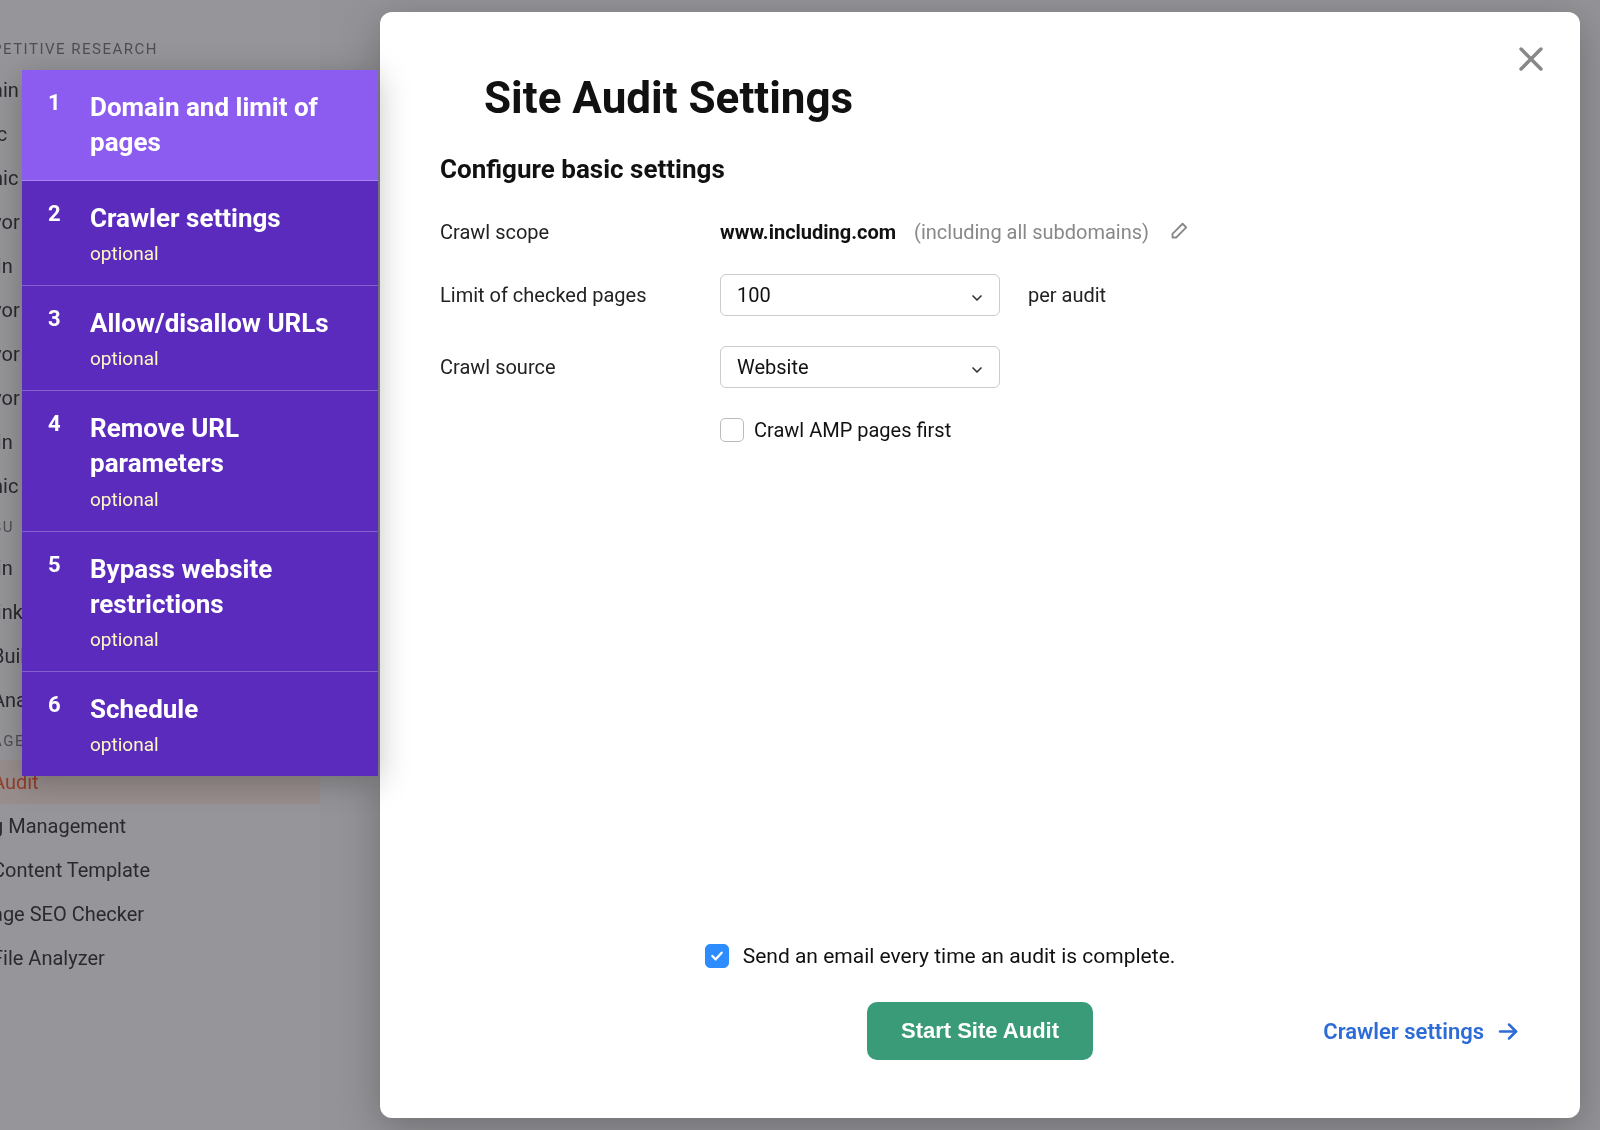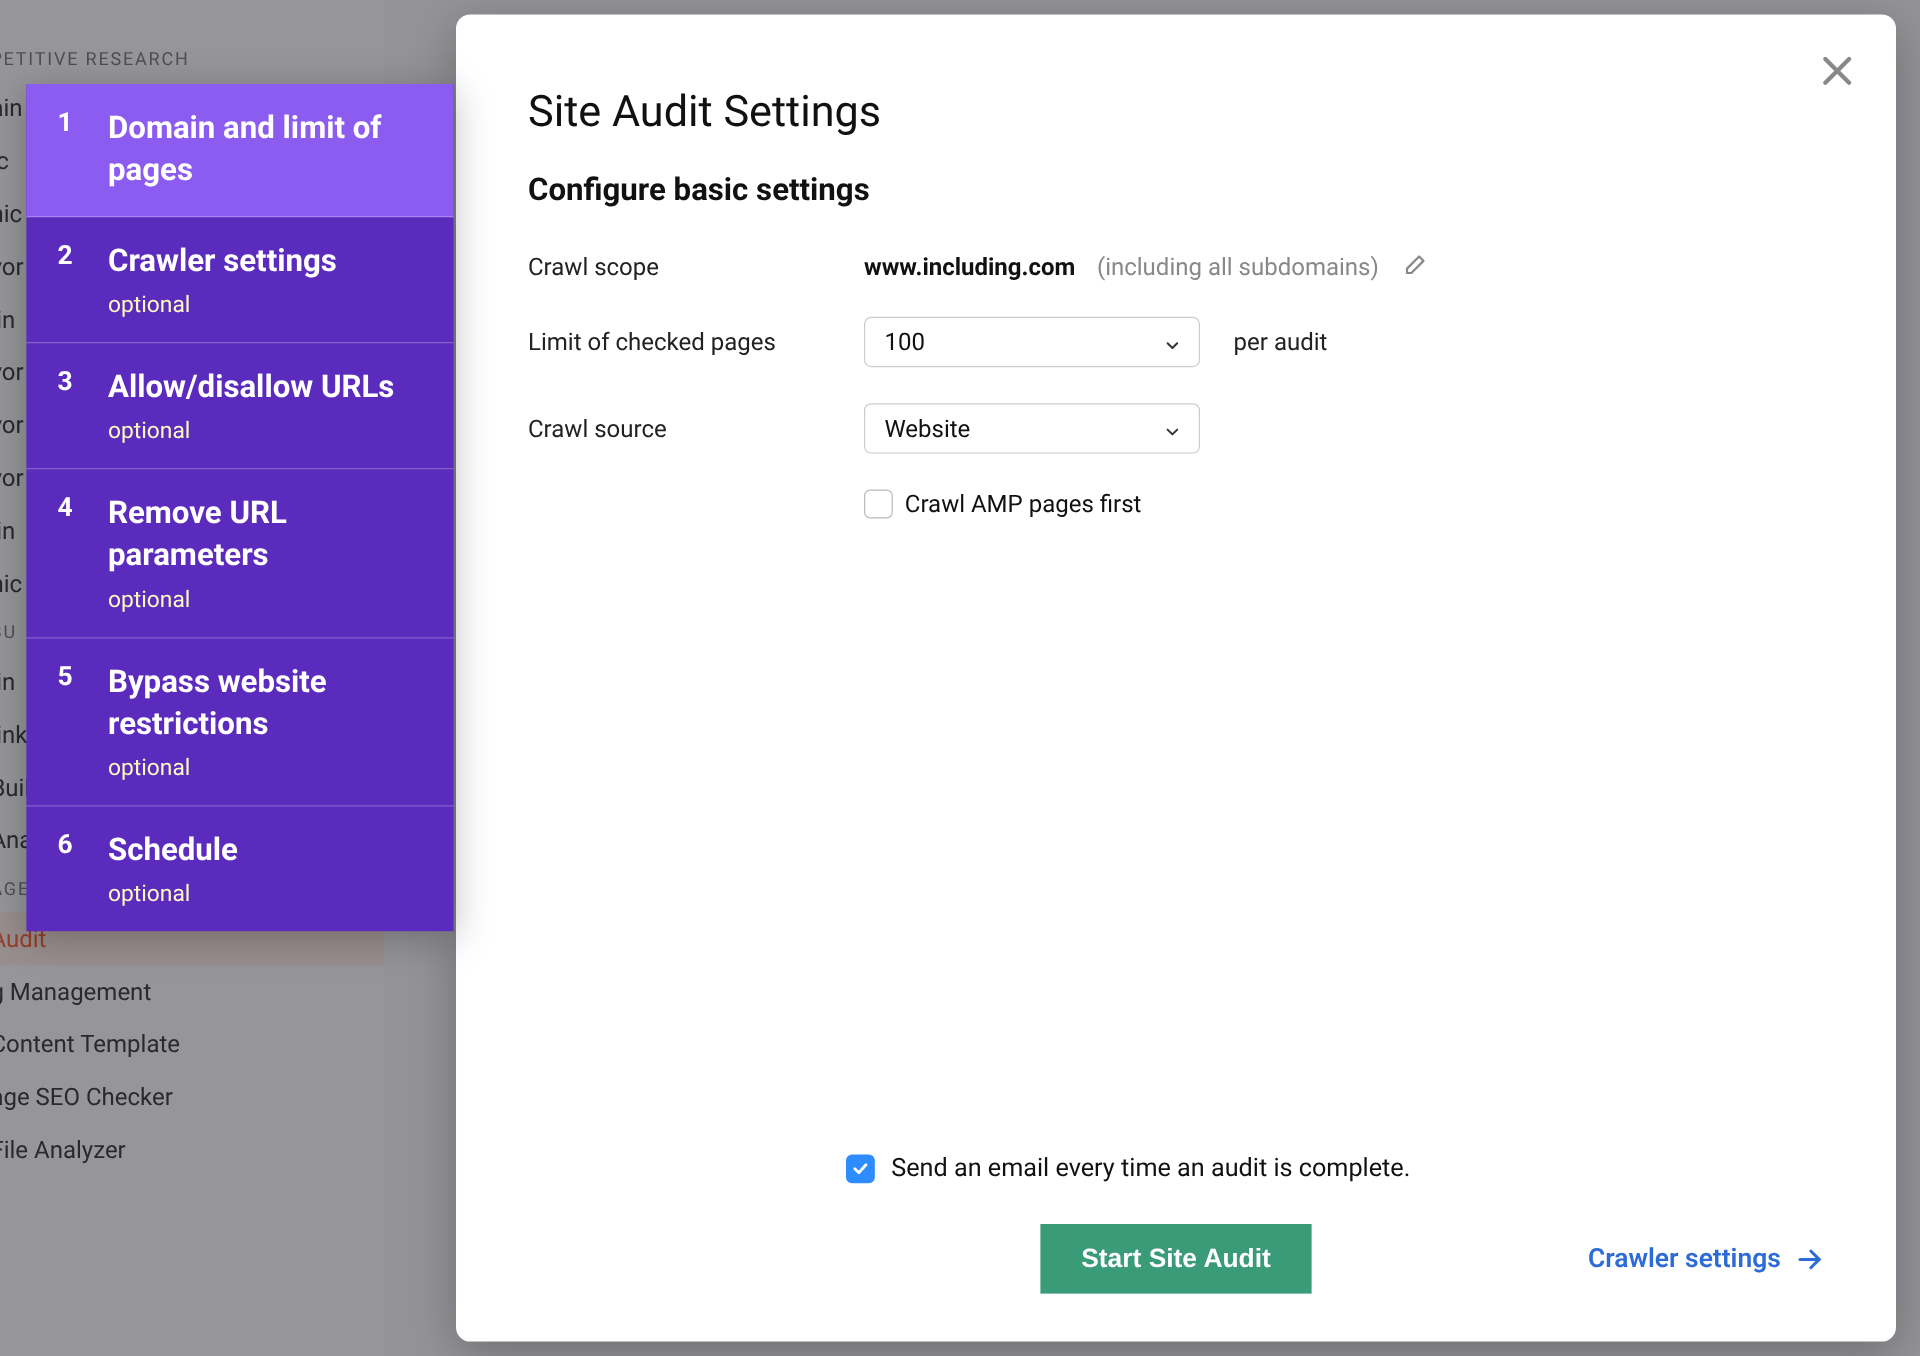--- a/index.html
+++ b/index.html
@@ -58,23 +58,24 @@
     }
     .close-x {
       position: absolute;
       top: 30px; right: 32px;
       width: 34px; height: 34px;
       cursor: pointer;
       color: #888;
     }
     .close-x svg { width: 100%; height: 100%; }
     h1.modal-title {
-      font-size: 36px;
-      font-weight: 400;
+      font-size: 44px;
+      font-weight: 700;
       margin-bottom: 30px;
+      margin-left: 44px;
     }
     h2.modal-subtitle {
       font-size: 26px;
       font-weight: 700;
       margin-bottom: 36px;
     }
     .form-row {
       display: flex;
       align-items: center;
       margin-bottom: 30px;
@@ -134,21 +135,21 @@
     }
     .chk.checked {
       background: #2d8cff;
       border-color: #2d8cff;
       color: #fff;
     }
     .chk svg { width: 16px; height: 16px; }
     
     .bottom-area {
       position: absolute;
-      left: 60px; right: 60px; bottom: 40px;
+      left: 60px; right: 60px; bottom: 58px;
     }
     .email-row {
       display: flex;
       align-items: center;
       gap: 14px;
       font-size: 21px;
       justify-content: center;
       margin-bottom: 34px;
       margin-left: -80px;
     }
@@ -158,21 +159,21 @@
       justify-content: center;
       position: relative;
     }
     .start-btn {
       background: #3a9b78;
       color: #fff;
       border: none;
       font-size: 22px;
       font-weight: 600;
       padding: 16px 34px;
-      border-radius: 0;
+      border-radius: 10px;
       cursor: pointer;
     }
     .crawler-link {
       position: absolute;
       right: 0;
       top: 50%;
       transform: translateY(-50%);
       color: #2d6bd6;
       font-size: 22px;
       font-weight: 600;

